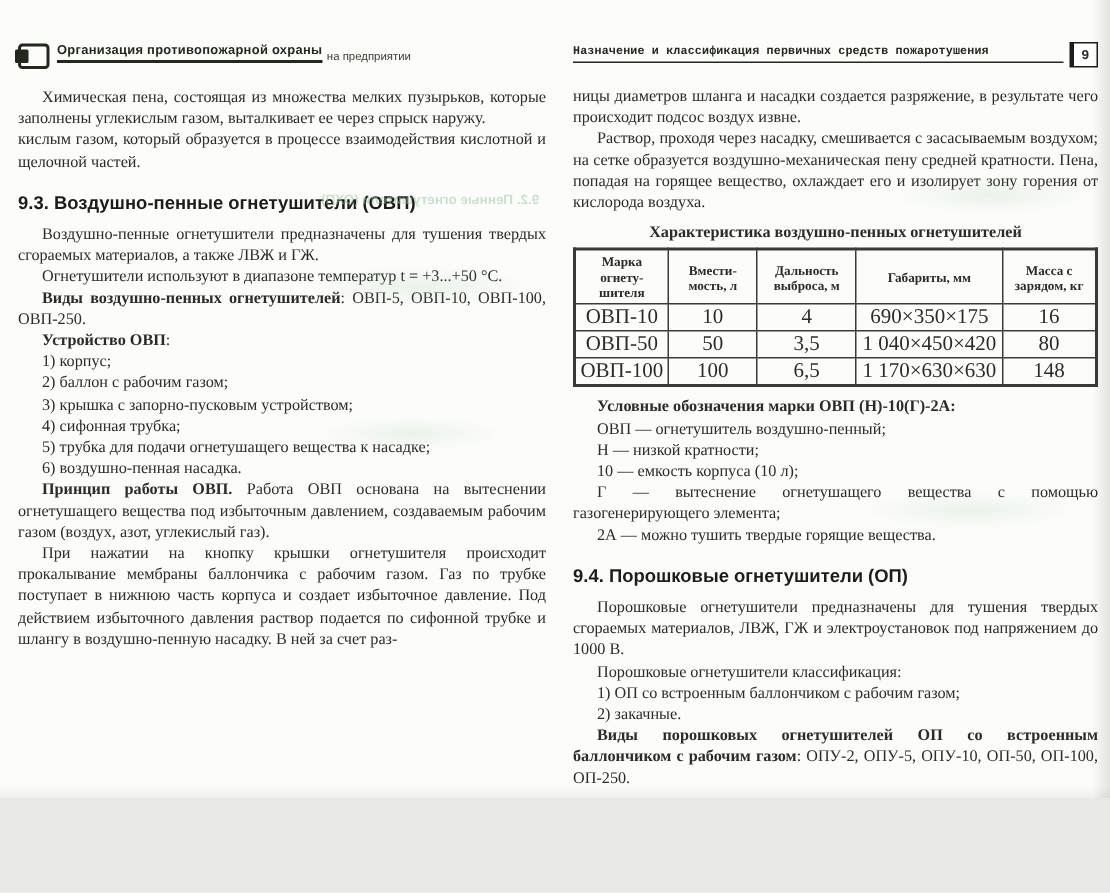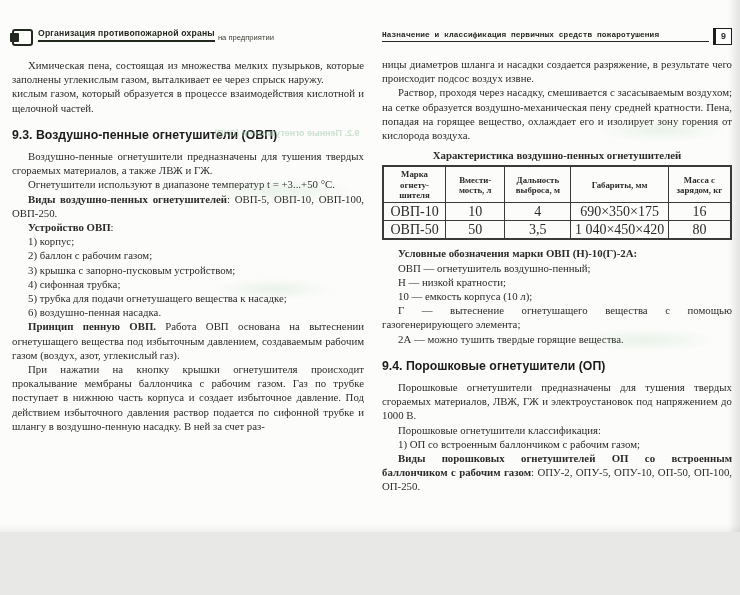--- a/index.html
+++ b/index.html
@@ -96,21 +96,21 @@
 
       <p class="para"><span class="bold">Устройство ОВП</span><span>:</span></p>
 
       <p class="list-item">1) корпус;</p>
       <p class="list-item">2) баллон с рабочим газом;</p>
       <p class="list-item">3) крышка с запорно-пусковым устройством;</p>
       <p class="list-item">4) сифонная трубка;</p>
       <p class="list-item">5) трубка для подачи огнетушащего вещества к насадке;</p>
       <p class="list-item">6) воздушно-пенная насадка.</p>
 
-      <p class="para"><span class="bold">Принцип пенную ОВП.</span><span> Работа ОВП основана на вытеснении огнетушащего вещества под избыточным давлением, создаваемым рабочим газом (воздух, азот, углекислый газ).</span></p>
+      <p class="para"><span class="bold">Принцип работы ОВП.</span><span> Работа ОВП основана на вытеснении огнетушащего вещества под избыточным давлением, создаваемым рабочим газом (воздух, азот, углекислый газ).</span></p>
 
       <p class="para">При нажатии на кнопку крышки огнетушителя происходит прокалывание мембраны баллончика с рабочим газом. Газ по трубке поступает в нижнюю часть корпуса и создает избыточное давление. Под действием избыточного давления раствор подается по сифонной трубке и шлангу в воздушно-пенную насадку. В ней за счет раз-</p>
     </div>
 
     <span class="ghost" style="top:100px;right:4px;transform:scaleX(-1);">9.2. Пенные огнетушители (ОХП)</span>
     <div class="ghost-blob" style="top:150px;right:10px;width:150px;height:26px;"></div>
     <div class="ghost-blob" style="top:250px;right:30px;width:120px;height:22px;"></div>
   </div>
 
   <div class="page page-right">
@@ -151,35 +151,43 @@
             <td>690×350×175</td>
             <td>16</td>
           </tr>
           <tr>
             <td>ОВП-50</td>
             <td>50</td>
             <td>3,5</td>
             <td>1 040×450×420</td>
             <td>80</td>
           </tr>
+          <tr>
+            <td>ОВП-100</td>
+            <td>100</td>
+            <td>6,5</td>
+            <td>1 170×630×630</td>
+            <td>148</td>
+          </tr>
         </tbody>
       </table>
 
       <p class="para bold" style="margin-top:6px;">Условные обозначения марки ОВП (Н)-10(Г)-2А:</p>
       <p class="para">ОВП — огнетушитель воздушно-пенный;</p>
       <p class="para">Н — низкой кратности;</p>
       <p class="para">10 — емкость корпуса (10 л);</p>
       <p class="para">Г — вытеснение огнетушащего вещества с помощью газогенерирующего элемента;</p>
       <p class="para">2А — можно тушить твердые горящие вещества.</p>
 
       <p class="sec-heading">9.4. Порошковые огнетушители (ОП)</p>
 
       <p class="para">Порошковые огнетушители предназначены для тушения твердых сгораемых материалов, ЛВЖ, ГЖ и электроустановок под напряжением до 1000 В.</p>
       <p class="para">Порошковые огнетушители классификация:</p>
       <p class="list-item">1) ОП со встроенным баллончиком с рабочим газом;</p>
+      <p class="list-item">2) закачные.</p>
 
       <p class="para"><span class="bold">Виды порошковых огнетушителей ОП со встроенным баллончиком с рабочим газом</span><span>: ОПУ-2, ОПУ-5, ОПУ-10, ОП-50, ОП-100, ОП-250.</span></p>
     </div>
 
     <div class="ghost-blob" style="top:90px;right:6px;width:130px;height:24px;"></div>
     <div class="ghost-blob" style="top:300px;right:16px;width:140px;height:24px;"></div>
   </div>
 
   <span class="folio folio-left">56</span>
   <span class="folio folio-right">57</span>

